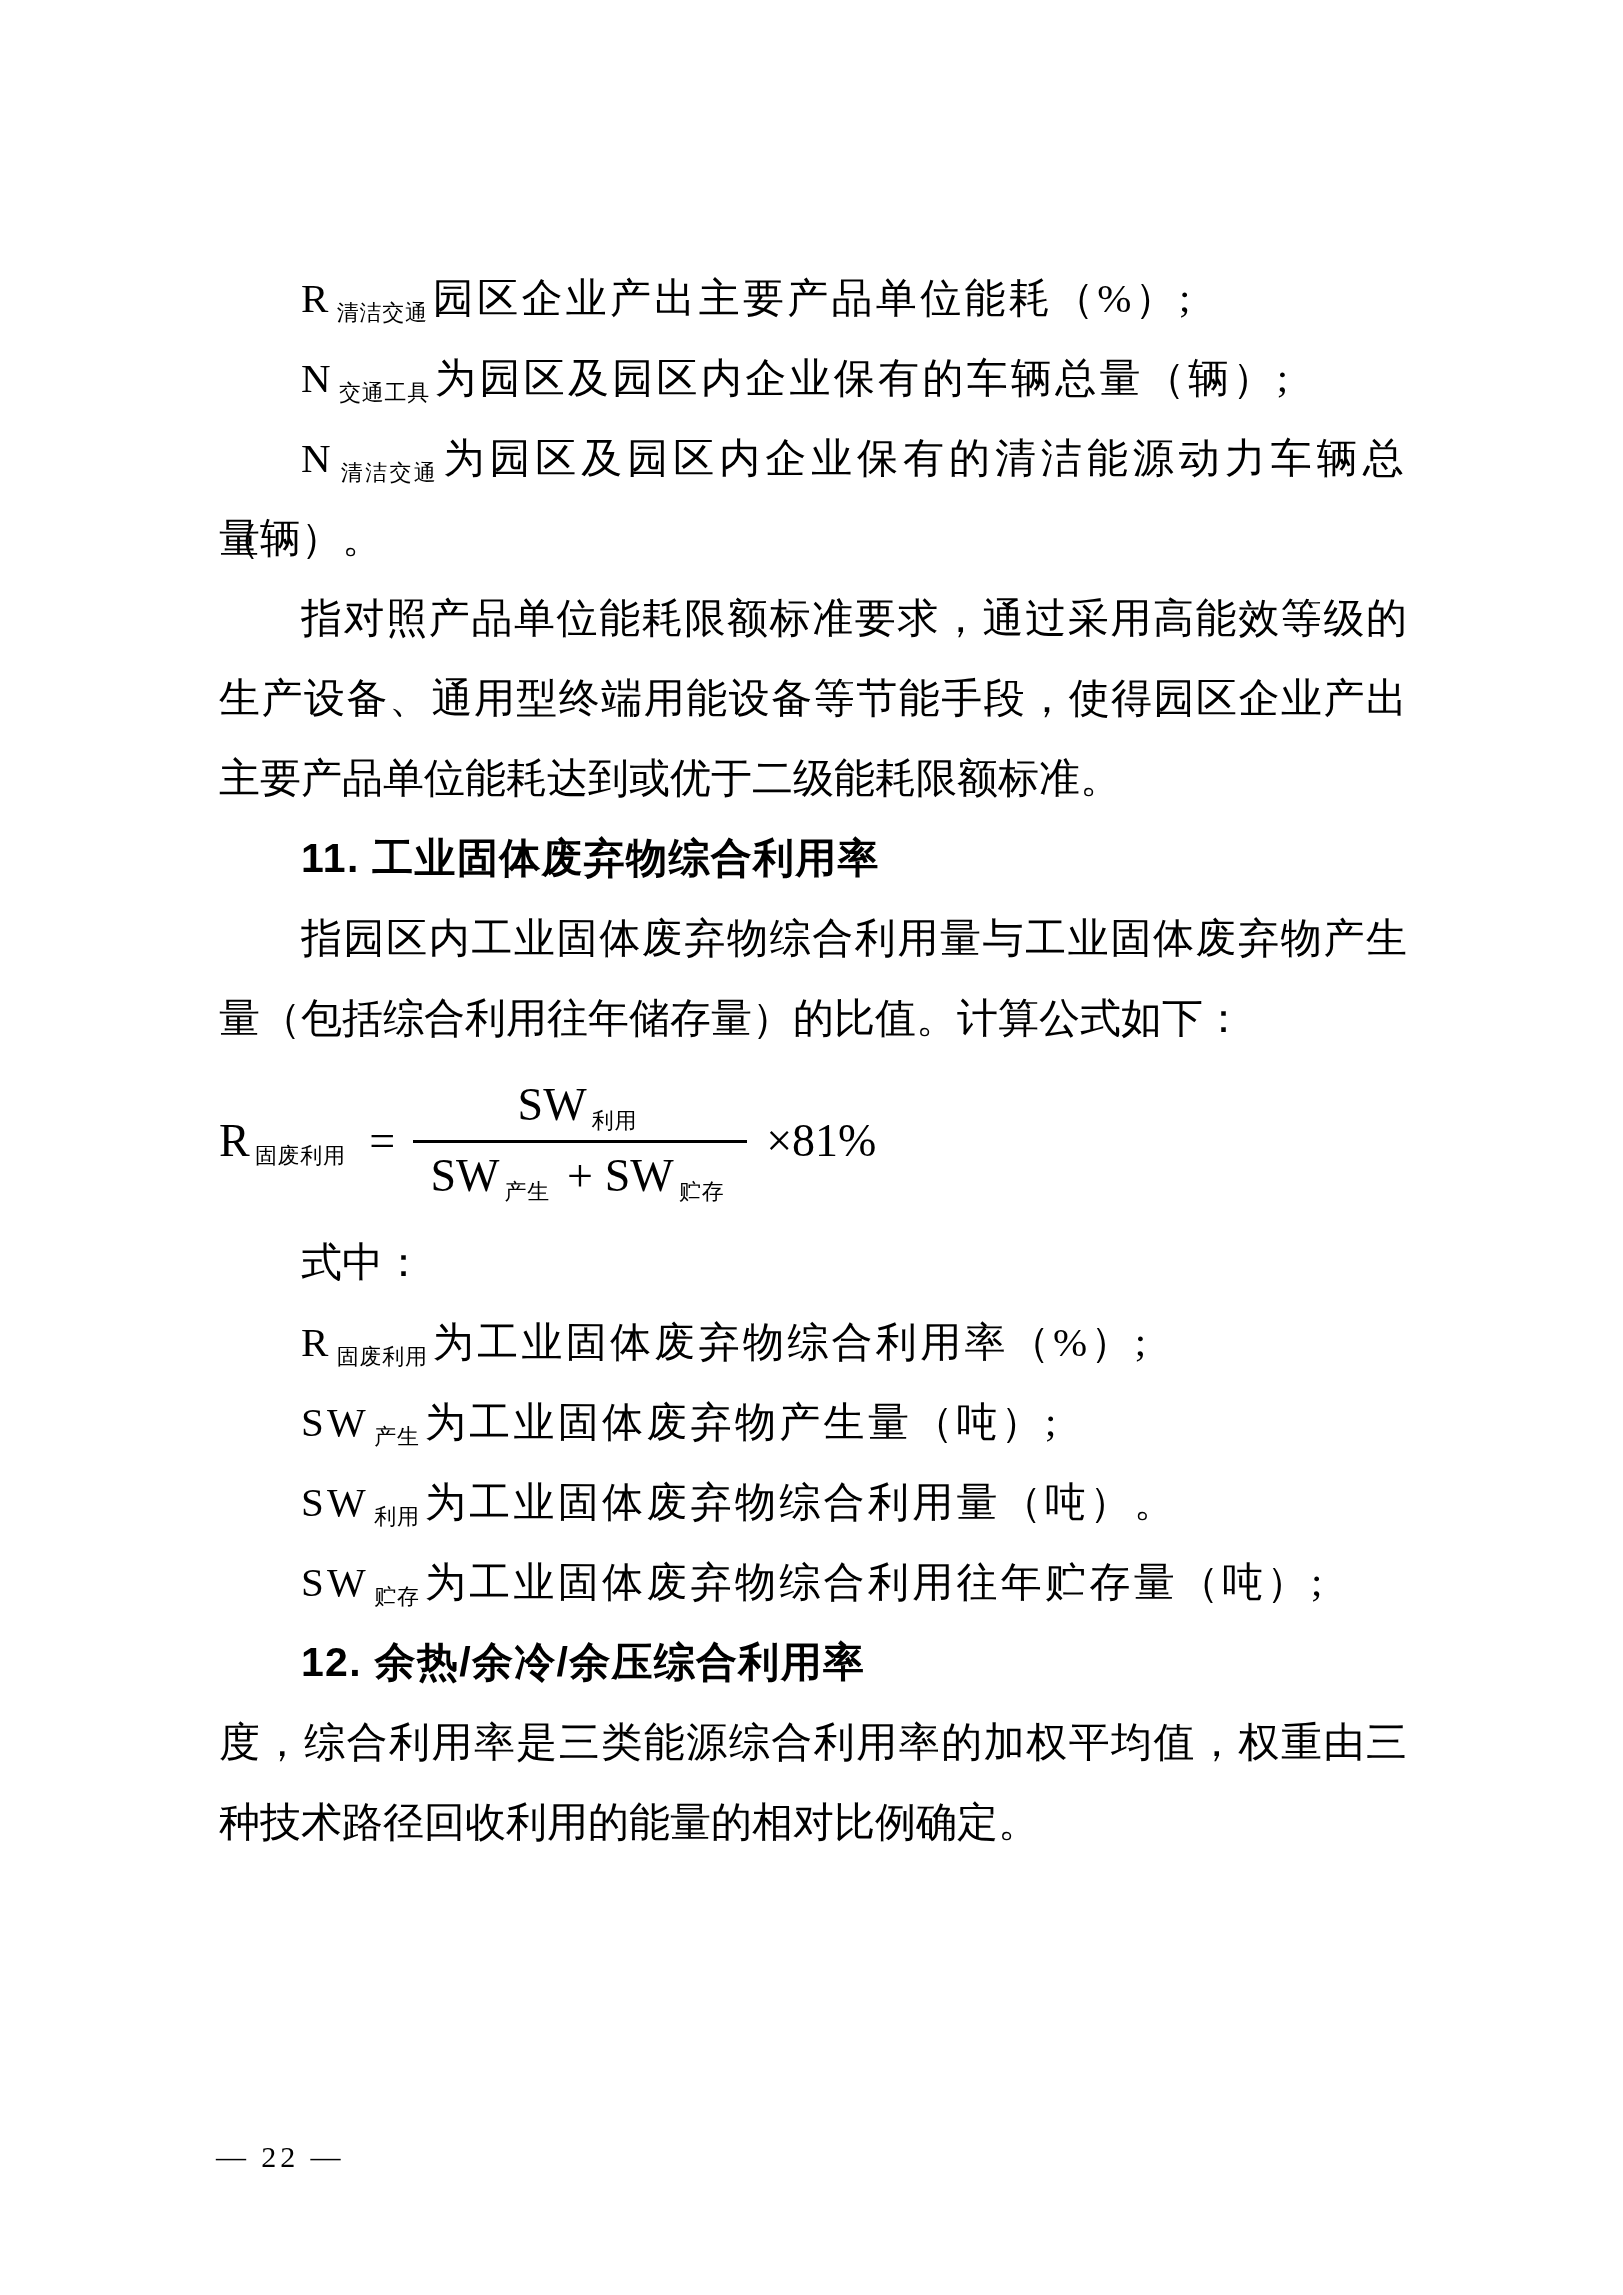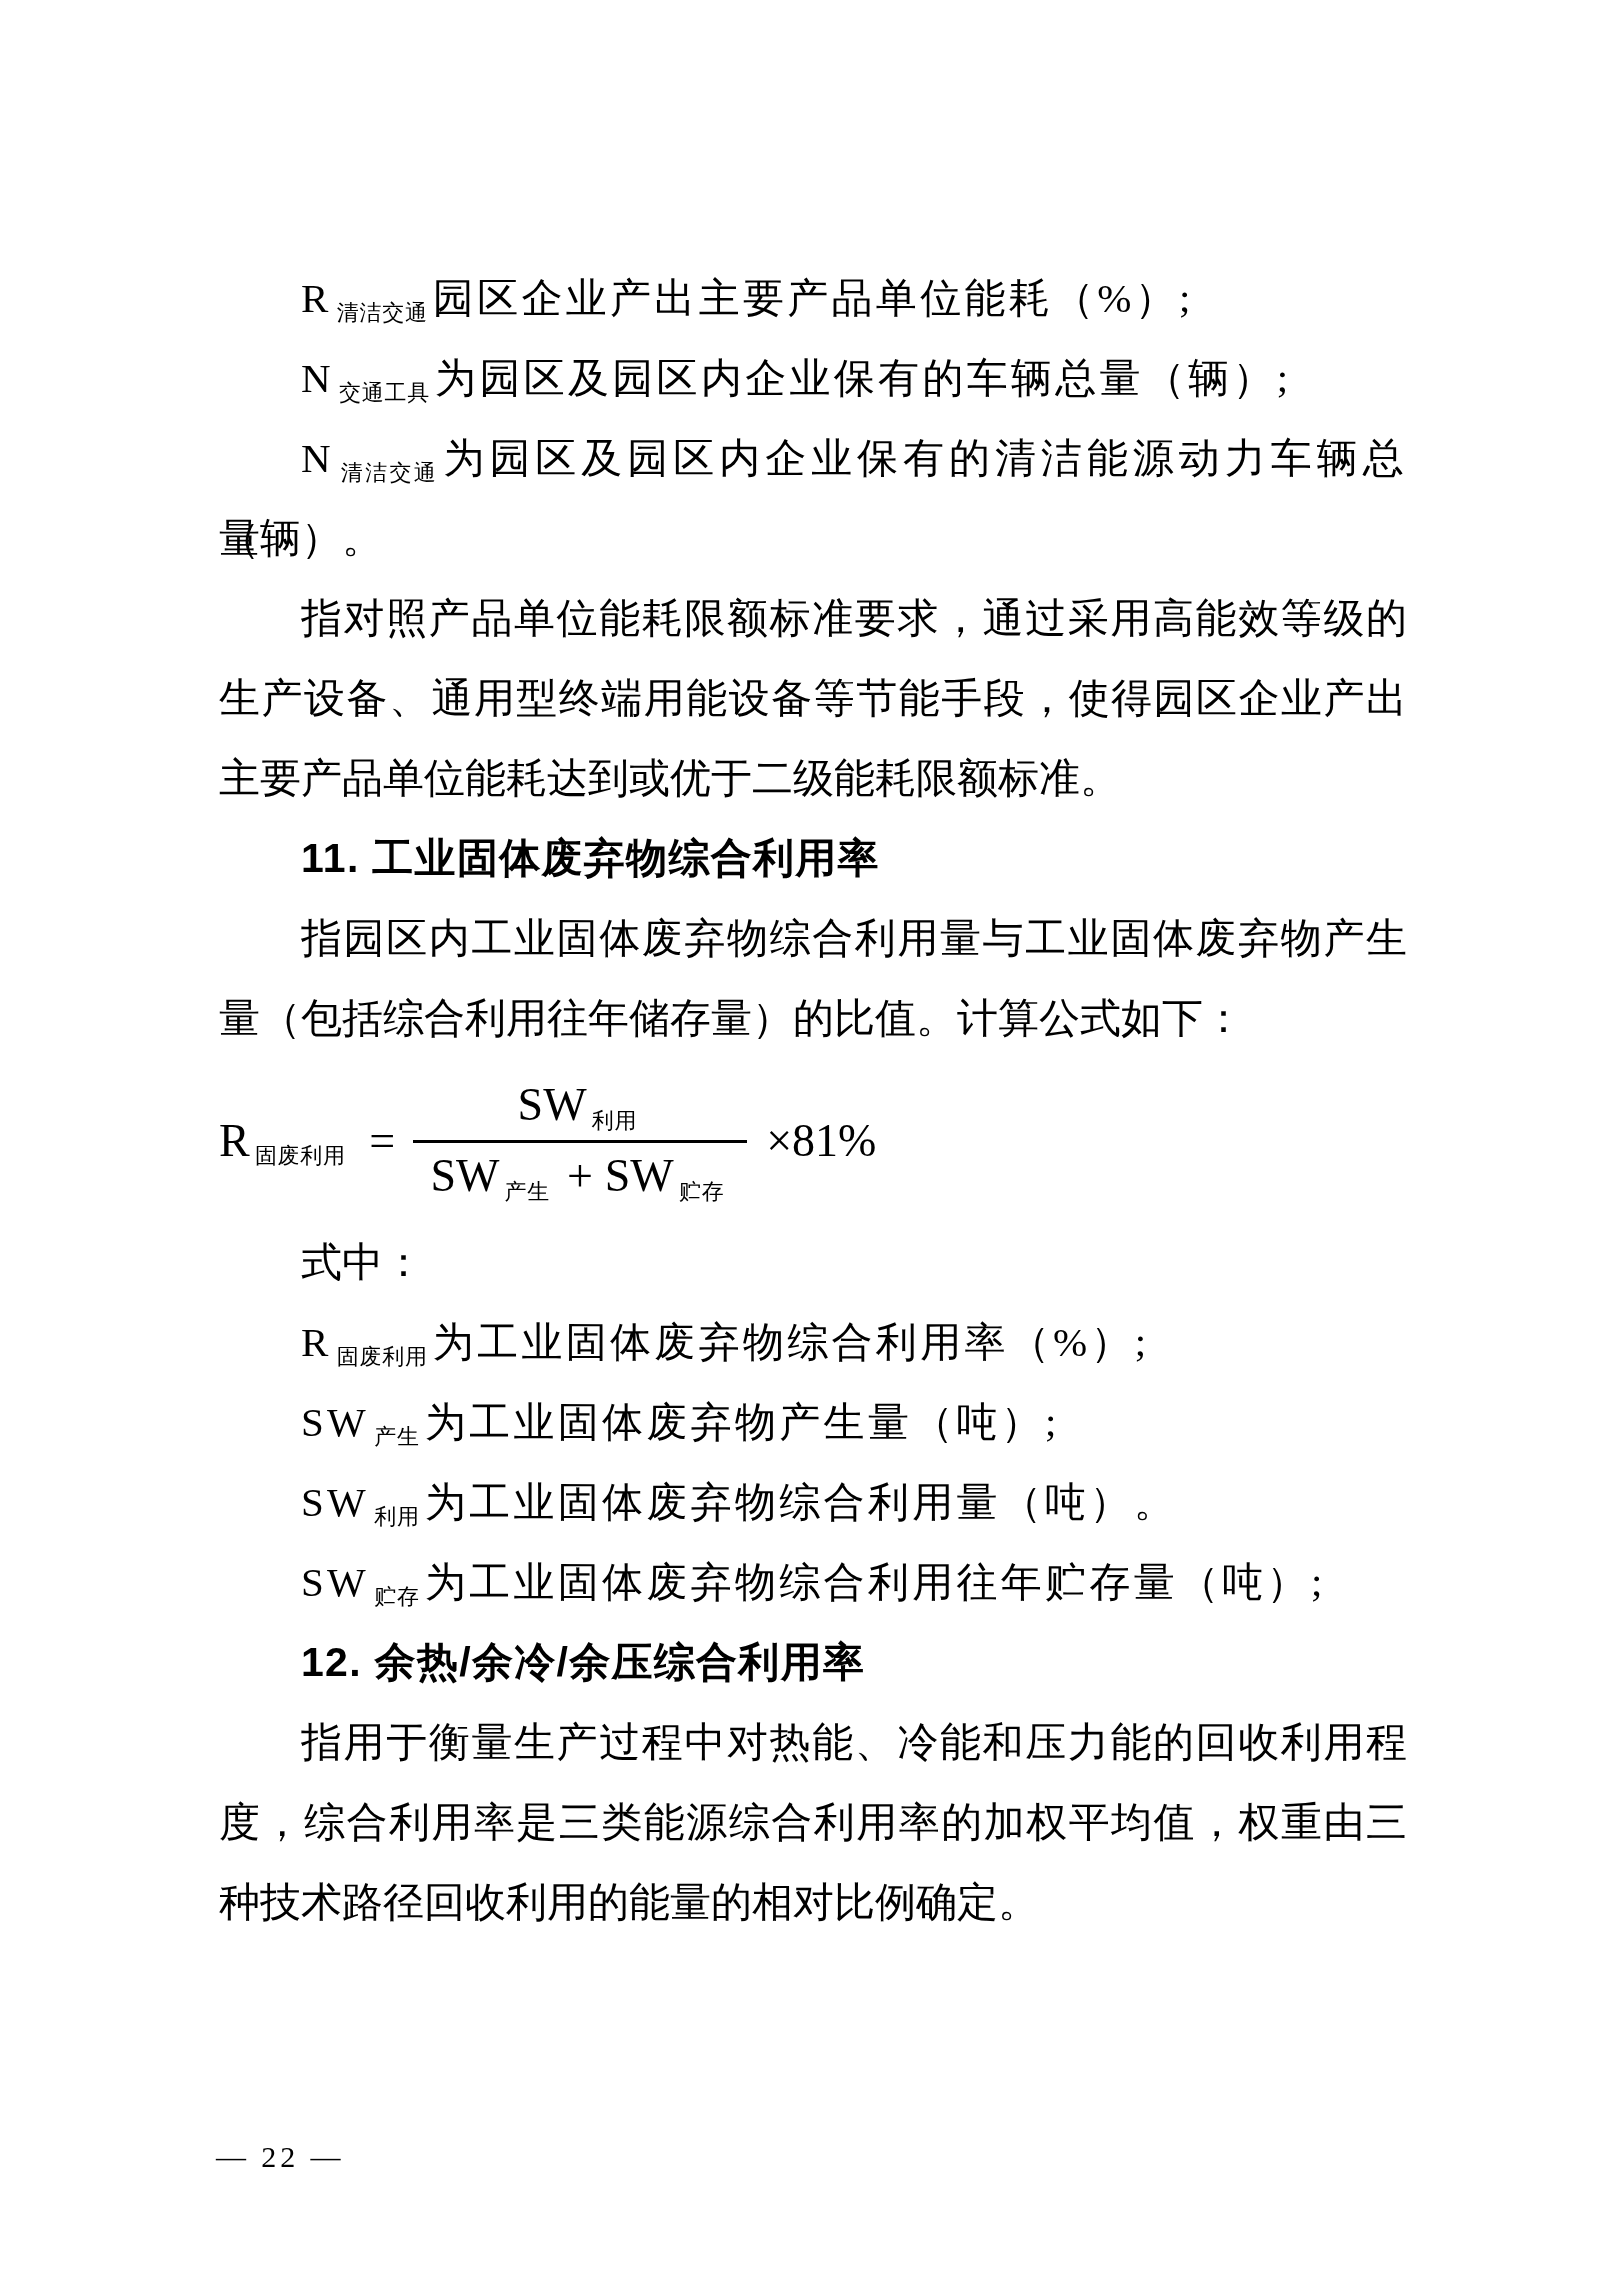--- a/index.html
+++ b/index.html
@@ -117,21 +117,20 @@
     <p class="line sd indent"><span class="sym">R</span><sub class="ss">固废利用</sub><span>为工业固体废弃物综合利用率（%）;</span></p>
 
     <p class="line sd indent"><span class="sym">SW</span><sub class="ss">产生</sub><span>为工业固体废弃物产生量（吨）;</span></p>
 
     <p class="line sd indent"><span class="sym">SW</span><sub class="ss">利用</sub><span>为工业固体废弃物综合利用量（吨）。</span></p>
 
     <p class="line sd indent"><span class="sym">SW</span><sub class="ss">贮存</sub><span>为工业固体废弃物综合利用往年贮存量（吨）;</span></p>
 
     <p class="line heading indent">12. 余热/余冷/余压综合利用率</p>
 
-    <p class="line indent fill">指用于衡量生产过程中对热能、冷能和压力能的回收利用程</p>
     <p class="line fill">度，综合利用率是三类能源综合利用率的加权平均值，权重由三</p>
     <p class="line">种技术路径回收利用的能量的相对比例确定。</p>
 
   </div>
 
   <div class="footer">— 22 —</div>
 </div>
 
 
 </body></html>

